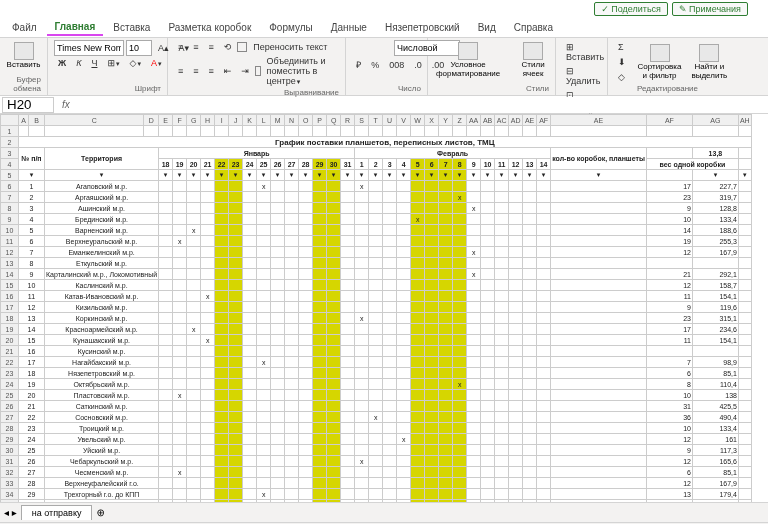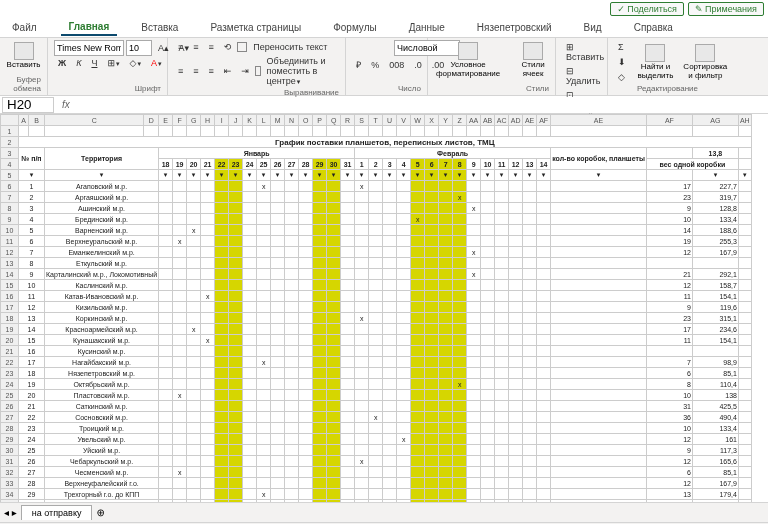--- a/index.html
+++ b/index.html
@@ -1,21 +1,21 @@
 <!DOCTYPE html>
 <html><head>
 <meta charset="utf-8">
 <style>
 *{box-sizing:border-box;margin:0;padding:0;font-family:'Segoe UI',Arial,sans-serif}
 body{background:#fff;font-size:10px;overflow:hidden;width:768px;height:524px}
-.titlebar{height:18px;background:#fff;display:flex;align-items:center;justify-content:flex-end;padding:0 4px;gap:4px}
+.titlebar{height:18px;background:#fff;display:flex;align-items:center;justify-content:flex-end;padding:0 20px;gap:4px}
 .titlebar .btn{font-size:9px;padding:1px 6px;border:1px solid #2e7d32;color:#2e7d32;border-radius:2px;background:#f8f8f8}
-.tabs{height:20px;display:flex;align-items:center;gap:16px;padding:0 4px;border-bottom:1px solid #d4d4d4;font-size:10px}
+.tabs{height:20px;display:flex;align-items:center;gap:2px;padding:0 4px;border-bottom:1px solid #d4d4d4;font-size:10px}
 .tab{padding:2px 8px;color:#444;cursor:pointer}
-.tab.active{background:#fff;border-bottom:2px solid #0c4a6e;color:#2e7d32;font-weight:600}
+.tab.active{background:#fff;border-bottom:2px solid #d946ef;color:#2e7d32;font-weight:600}
 .ribbon{height:58px;background:#f3f2f1;display:flex;border-bottom:1px solid #d4d4d4;font-size:9px}
 .rgroup{border-right:1px solid #d4d4d4;padding:2px 6px;display:flex;flex-direction:column;justify-content:space-between}
 .rgroup-label{text-align:right;color:#666;font-size:8px;margin-top:auto}
 .rrow{display:flex;gap:2px;align-items:center}
 .rbtn{padding:1px 3px;border:1px solid transparent;background:transparent;font-size:9px;color:#333;cursor:pointer}
 .bigbtn{display:flex;flex-direction:column;align-items:center;gap:1px;padding:2px;cursor:pointer;font-size:8px;text-align:center;line-height:1.1}
 .bigbtn .ic{width:20px;height:18px;background:#e8e8e8;border:1px solid #aaa}
 .fontsel{font-size:9px;border:1px solid #aaa;width:70px;height:16px;padding:0 2px;background:#fff}
 .sizesel{font-size:9px;border:1px solid #aaa;width:26px;height:16px;padding:0 2px;background:#fff}
 .formula-bar{height:18px;display:flex;align-items:center;border-bottom:1px solid #d4d4d4;font-size:10px}
@@ -48,21 +48,21 @@
 
 <div class="titlebar">
   <span class="btn">✓ <span>Поделиться</span></span>
   <span class="btn">✎ <span>Примечания</span></span>
 </div>
 
 <div class="tabs" id="tabs">
     <span class="tab">Файл</span>
     <span class="tab active">Главная</span>
     <span class="tab">Вставка</span>
-    <span class="tab">Разметка страницы</span>
+    <span class="tab">Разметка коробок</span>
     <span class="tab">Формулы</span>
     <span class="tab">Данные</span>
     <span class="tab">Нязепетровский</span>
     <span class="tab">Вид</span>
     <span class="tab">Справка</span>
   </div>
 
 <div class="ribbon">
   <div class="rgroup" style="width:48px">
     <div class="bigbtn">
@@ -148,25 +148,25 @@
   </div>
   <div class="rgroup" style="width:96px;border-right:none">
     <div class="rrow" style="gap:6px">
       <div style="display:flex;flex-direction:column;gap:1px">
         <span class="rbtn">Σ</span>
         <span class="rbtn">⬇</span>
         <span class="rbtn">◇</span>
       </div>
       <div class="bigbtn">
           <span class="ic"></span>
-          <span>Найти и выделить</span>
+          <span>Сортировка и фильтр</span>
         </div>
       <div class="bigbtn">
           <span class="ic"></span>
-          <span>Сортировка и фильтр</span>
+          <span>Найти и выделить</span>
         </div>
     </div>
     <div class="rgroup-label">Редактирование</div>
   </div>
 </div>
 
 <div class="formula-bar">
   <input class="namebox" value="H20" style="">
   <span class="fx">fx</span>
   <input class="fxinput" style="">

